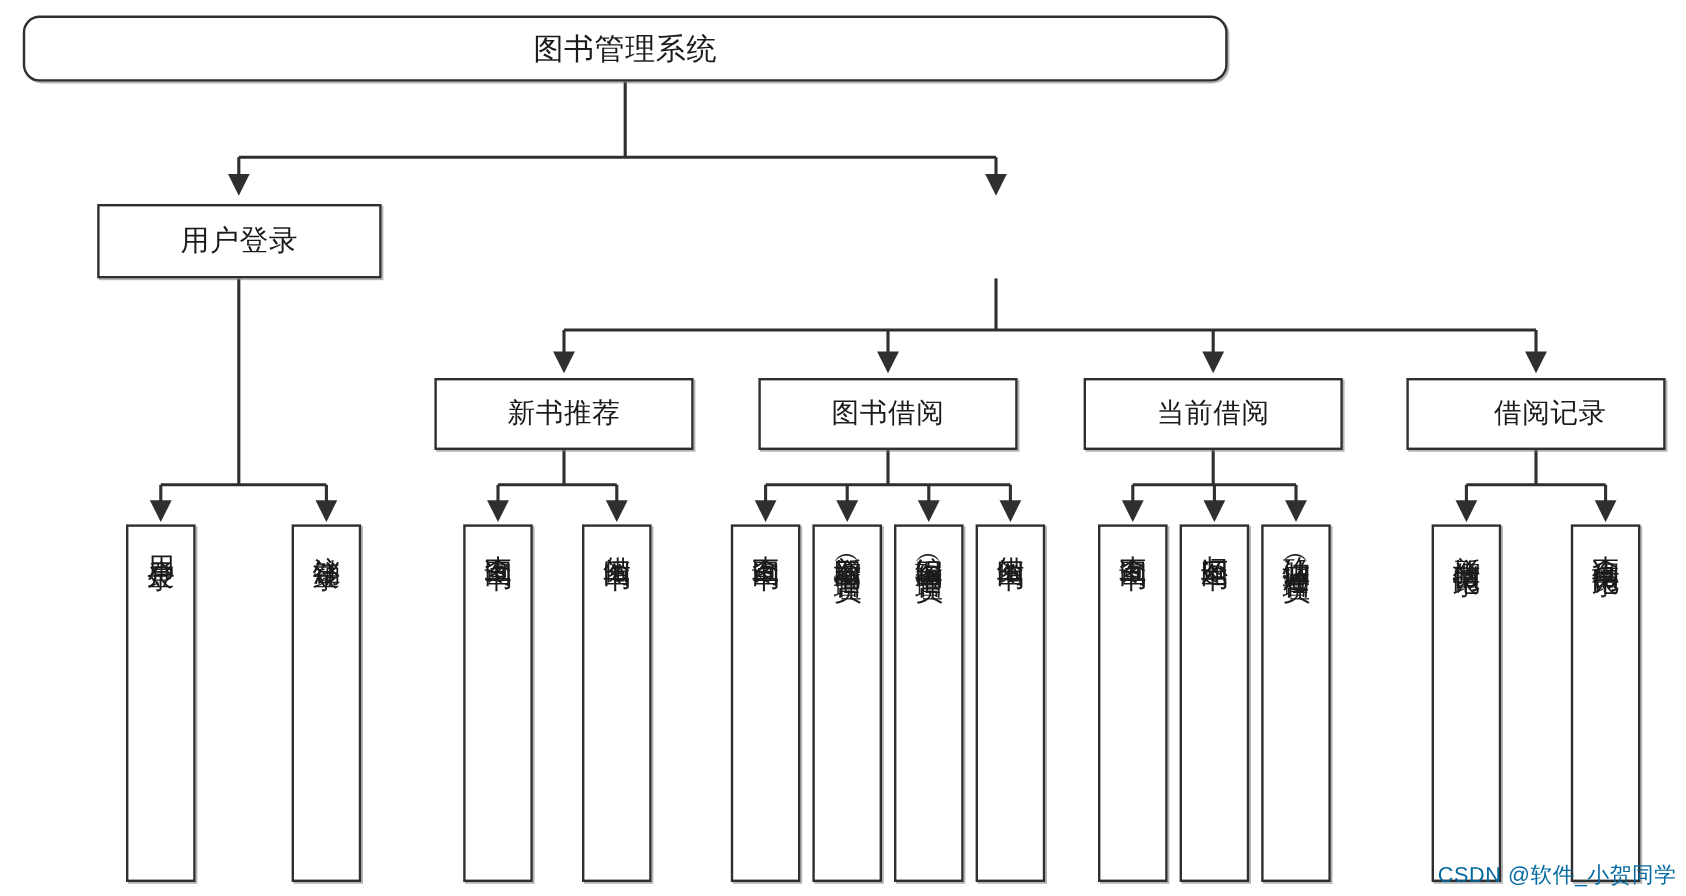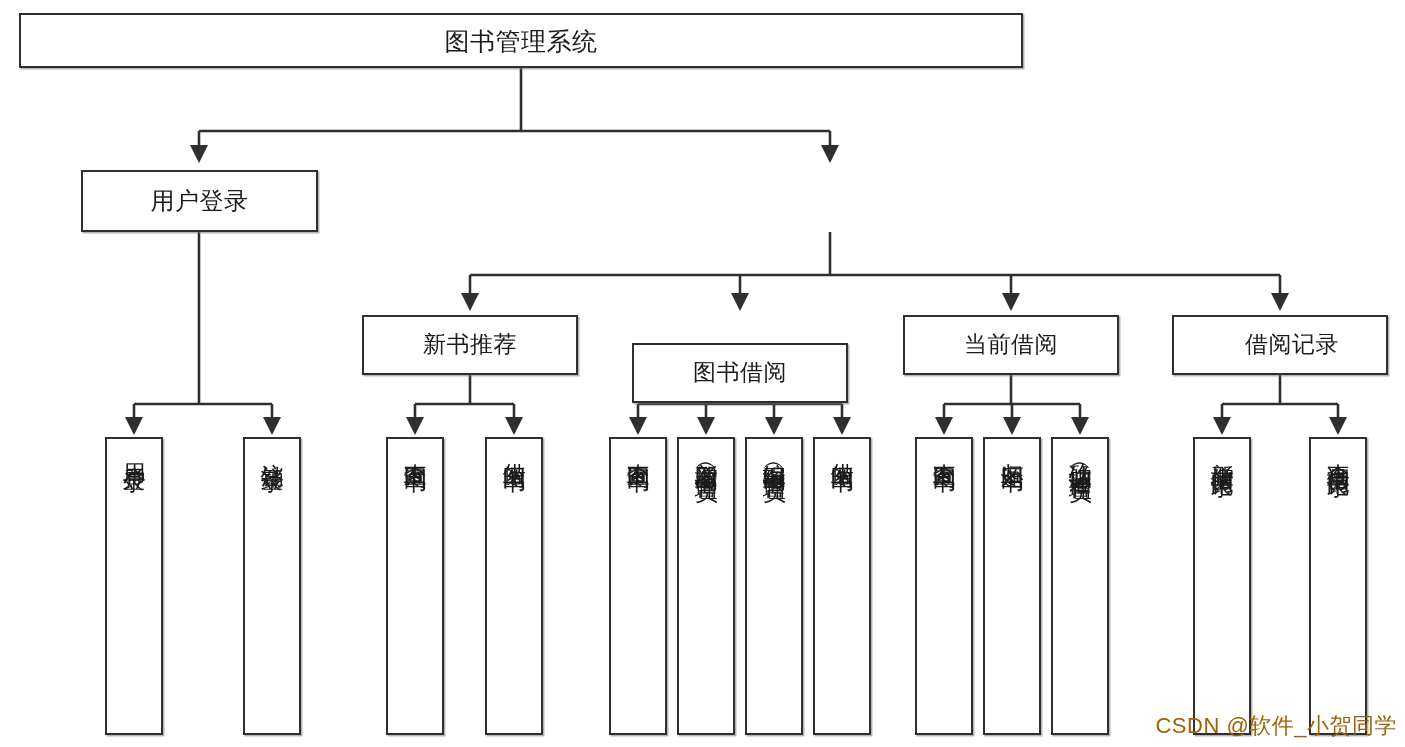--- a/index.html
+++ b/index.html
@@ -59,22 +59,22 @@
     white-space: nowrap;
   }
   .n-root .label   { font-size: 25px; }
   .n-l1 .label     { font-size: 24px; }
   .n-l2 .label     { font-size: 23px; text-align: right; }
   .node.vert .label { font-size: 23px; }
   .watermark {
     position: absolute;
     right: 8px;
     bottom: 6px;
-    font-size: 22px;
-    color: #a16207;
+    font-size: 18px;
+    color: #0369a1;
     letter-spacing: 0.5px;
     white-space: nowrap;
   }
 </style>
 </head>
 <body>
 
 <div id="canvas">
 
   <svg id="edges" viewBox="0 0 1405 747" width="1405" height="747" xmlns="http://www.w3.org/2000/svg">
@@ -120,32 +120,32 @@
       <path d="M 1012 404 L 1012 432" marker-end="url(#arrow)"></path>
       <path d="M 1080 404 L 1080 432" marker-end="url(#arrow)"></path>
 
       <path d="M 1280 375 L 1280 404"></path>
       <path d="M 1222 404 L 1338 404"></path>
       <path d="M 1222 404 L 1222 432" marker-end="url(#arrow)"></path>
       <path d="M 1338 404 L 1338 432" marker-end="url(#arrow)"></path>
     </g>
   </svg>
 
-  <div class="node horiz n-root" style="left:19px; top:13px; width:1004px; height:55px;">
+  <div class="node horiz n-root" style="left:19px; top:13px; width:1004px; height:55px;border-radius:14px;">
     <span class="label">图书管理系统</span>
   </div>
 
   <div class="node horiz n-l1" style="left:81px; top:170px; width:237px; height:62px;">
     <span class="label">用户登录</span>
   </div>
 
   <div class="node horiz n-l2" style="left:362px; top:315px; width:216px; height:60px;">
     <span class="label">新书推荐</span>
   </div>
-  <div class="node horiz n-l2" style="left:632px; top:315px; width:216px; height:60px;margin-top:28px;">
+  <div class="node horiz n-l2" style="left:632px; top:315px; width:216px; height:60px;">
     <span class="label">图书借阅</span>
   </div>
   <div class="node horiz n-l2" style="left:903px; top:315px; width:216px; height:60px;">
     <span class="label">当前借阅</span>
   </div>
   <div class="node horiz n-l2" style="left:1172px; top:315px; width:216px; height:60px;padding-left:24px;">
     <span class="label">借阅记录</span>
   </div>
 
   <div class="node vert" style="left:105px; top:437px; width:58px; height:298px;">

